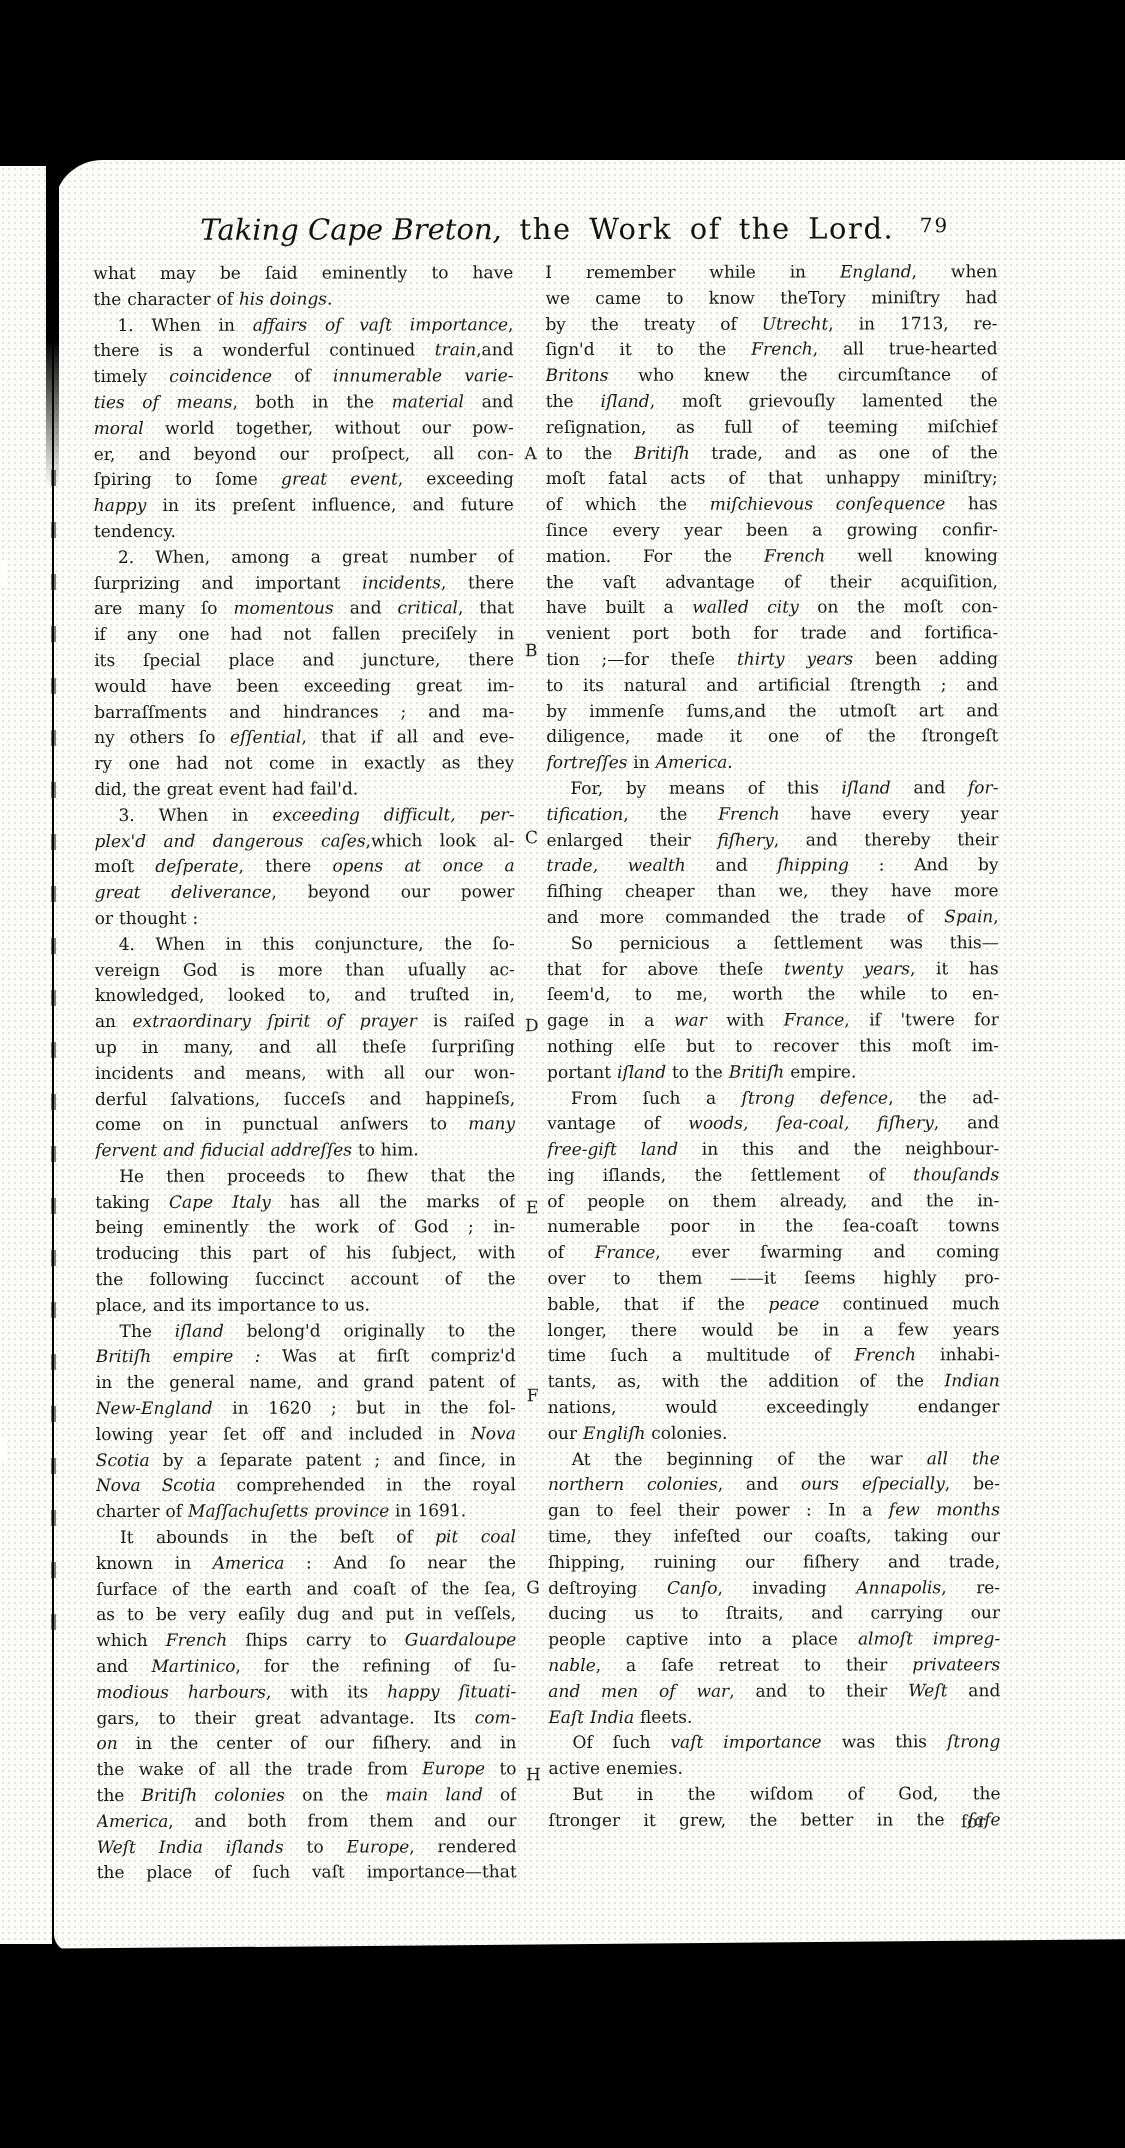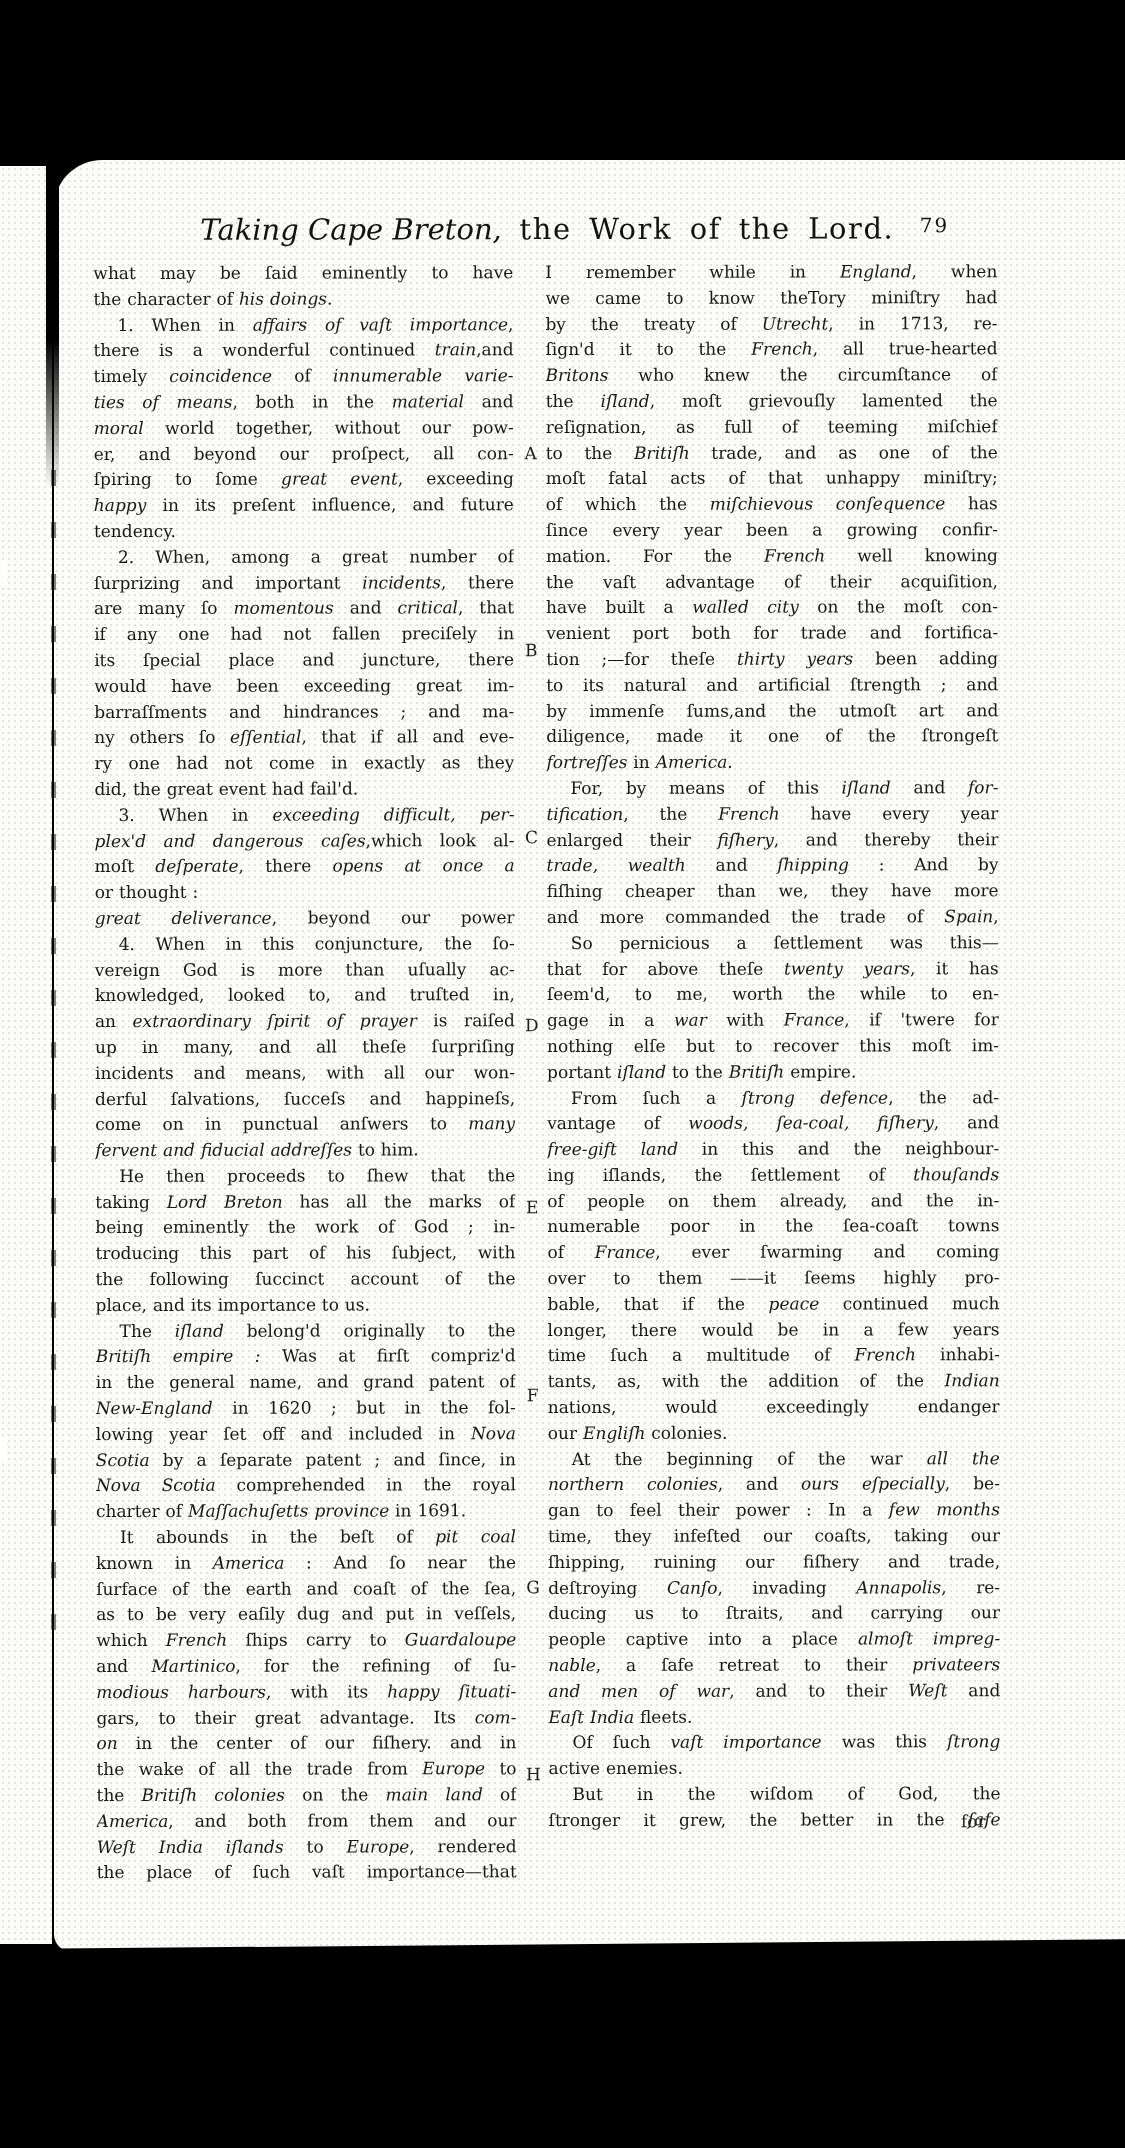--- a/index.html
+++ b/index.html
@@ -107,33 +107,33 @@
         <div class="ln">if any one had not fallen preciſely in</div>
         <div class="ln">its ſpecial place and juncture, there</div>
         <div class="ln">would have been exceeding great im-</div>
         <div class="ln">barraſſments and hindrances ; and ma-</div>
         <div class="ln">ny others ſo <i>eſſential</i>, that if all and eve-</div>
         <div class="ln">ry one had not come in exactly as they</div>
         <div class="ln last">did, the great event had fail'd.</div>
         <div class="ln first-indent">3. When in <i>exceeding difficult, per-</i></div>
         <div class="ln"><i>plex'd and dangerous caſes</i>,which look al-</div>
         <div class="ln">moſt <i>deſperate</i>, there <i>opens at once a</i></div>
+        <div class="ln"><i>great deliverance</i>, beyond our power</div>
         <div class="ln last">or thought :</div>
-        <div class="ln"><i>great deliverance</i>, beyond our power</div>
         <div class="ln first-indent">4. When in this conjuncture, the ſo-</div>
         <div class="ln">vereign God is more than uſually ac-</div>
         <div class="ln">knowledged, looked to, and truſted in,</div>
         <div class="ln">an <i>extraordinary ſpirit of prayer</i> is raiſed</div>
         <div class="ln">up in many, and all theſe ſurpriſing</div>
         <div class="ln">incidents and means, with all our won-</div>
         <div class="ln">derful ſalvations, ſucceſs and happineſs,</div>
         <div class="ln">come on in punctual anſwers to <i>many</i></div>
         <div class="ln last"><i>fervent and fiducial addreſſes</i> to him.</div>
         <div class="ln first-indent">He then proceeds to ſhew that the</div>
-        <div class="ln">taking <i>Lord Breton</i> has all the marks of</div>
+        <div class="ln">taking <i>Cape Italy</i> has all the marks of</div>
         <div class="ln">being eminently the work of God ; in-</div>
         <div class="ln">troducing this part of his ſubject, with</div>
         <div class="ln">the following ſuccinct account of the</div>
         <div class="ln last">place, and its importance to us.</div>
         <div class="ln first-indent">The <i>iſland</i> belong'd originally to the</div>
         <div class="ln"><i>Britiſh empire :</i> Was at firſt compriz'd</div>
         <div class="ln">in the general name, and grand patent of</div>
         <div class="ln"><i>New-England</i> in 1620 ; but in the fol-</div>
         <div class="ln">lowing year ſet off and included in <i>Nova</i></div>
         <div class="ln"><i>Scotia</i> by a ſeparate patent ; and ſince, in</div>

